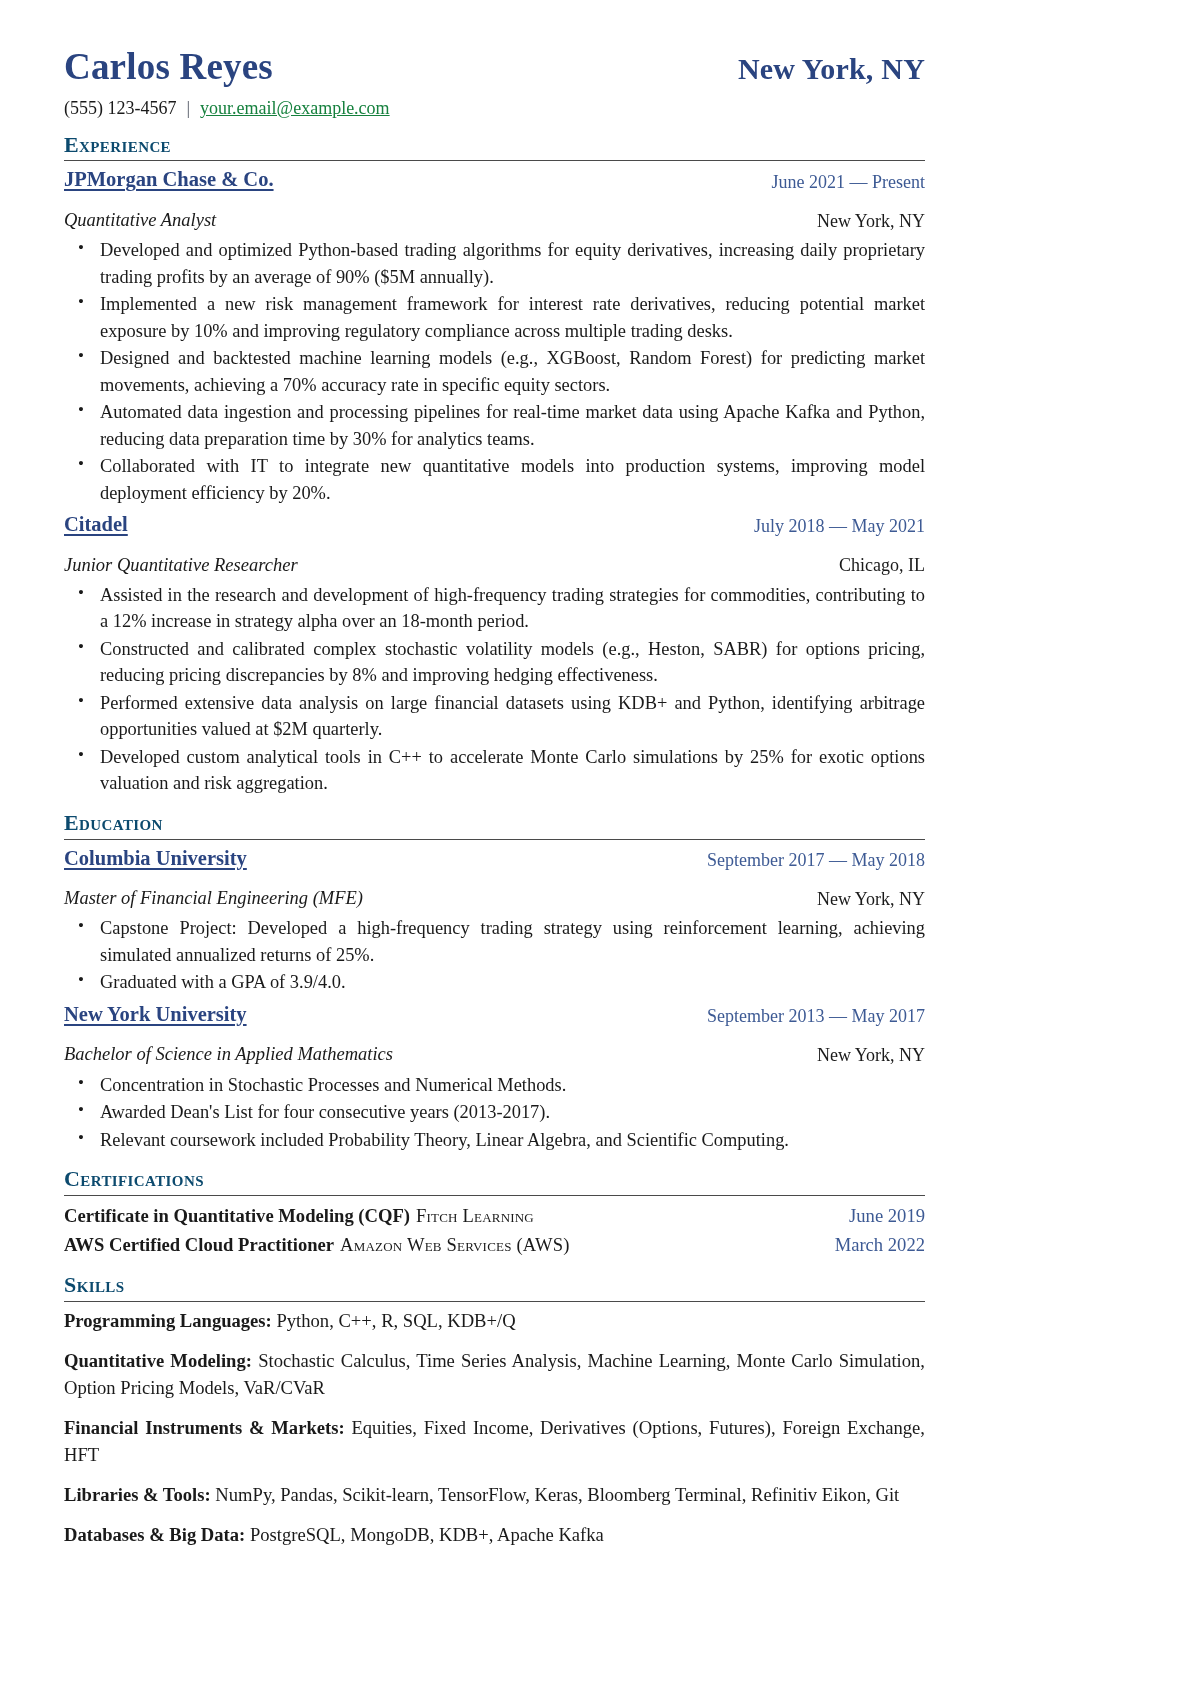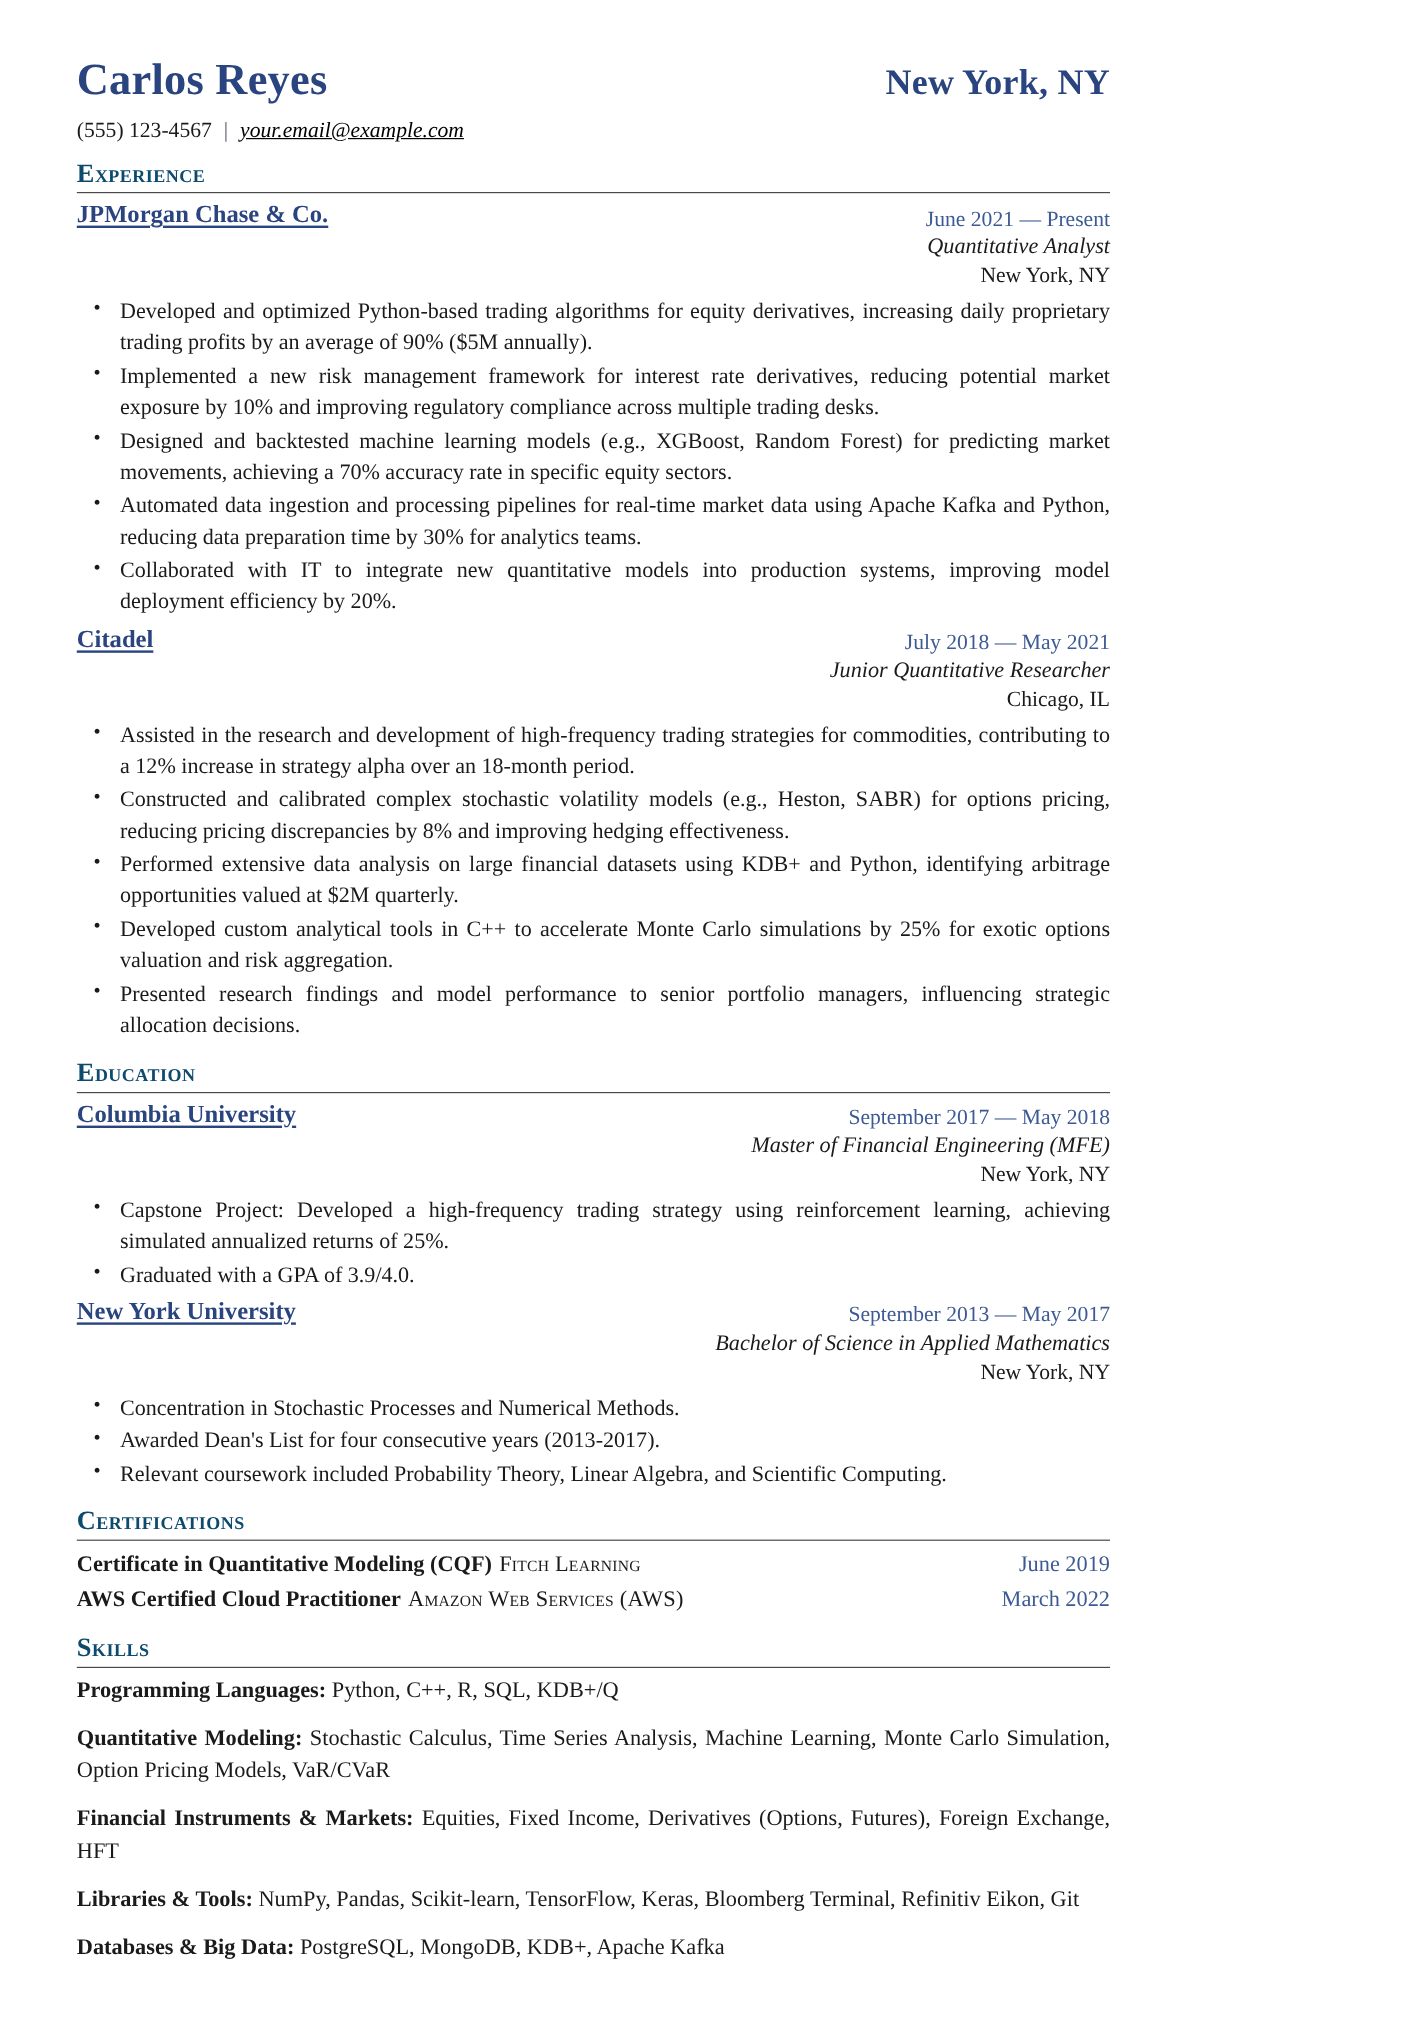--- a/index.html
+++ b/index.html
@@ -48,23 +48,22 @@
     color: #1a1a1a;
     display: flex;
     align-items: baseline;
     gap: 0;
   }
   .contact-sep {
     color: #555a66;
     padding: 0 10px;
   }
   .email {
-    color: #000000;
+    color: #15803d;
     text-decoration: underline;
-    font-style: italic;
   }
 
   
   .section {
     margin-top: 14px;
   }
   .section-title {
     font-size: 22px;
     color: #0c4a6e;
     font-variant: small-caps;
@@ -102,21 +101,21 @@
   .role {
     font-size: 18.5px;
     font-style: italic;
     color: #1a1a1a;
   }
   .loc {
     font-size: 18px;
     color: #1a1a1a;
     white-space: nowrap;
   }
-  .entry-row.sub { margin-top: 2px; flex-direction: column; }
+  .entry-row.sub { margin-top: 16px; }
 
   
   ul.bullets {
     margin: 5px 0 0 0;
     padding: 0 0 0 34px;
     list-style: none;
   }
   ul.bullets li {
     position: relative;
     font-size: 18.4px;
@@ -209,21 +208,20 @@
       </div>
       <div class="entry-row sub">
         <span class="role">Junior Quantitative Researcher</span>
         <span class="loc">Chicago, IL</span>
       </div>
       <ul class="bullets">
         <li>Assisted in the research and development of high-frequency trading strategies for commodities, contributing to a 12% increase in strategy alpha over an 18-month period.</li>
         <li>Constructed and calibrated complex stochastic volatility models (e.g., Heston, SABR) for options pricing, reducing pricing discrepancies by 8% and improving hedging effectiveness.</li>
         <li>Performed extensive data analysis on large financial datasets using KDB+ and Python, identifying arbitrage opportunities valued at $2M quarterly.</li>
         <li>Developed custom analytical tools in C++ to accelerate Monte Carlo simulations by 25% for exotic options valuation and risk aggregation.</li>
-        <li>Presented research findings and model performance to senior portfolio managers, influencing strategic allocation decisions.</li>
       </ul>
     </div>
   </div>
 
   <div class="section">
     <div class="section-title">Education</div>
     <div class="section-rule"></div>
 
     <div class="entry">
       <div class="entry-row">

